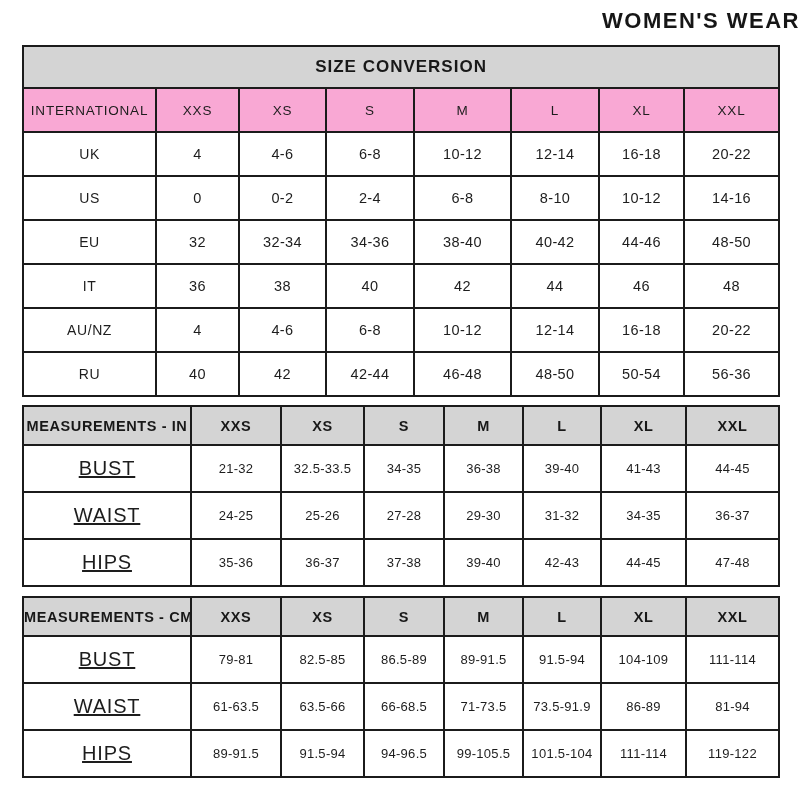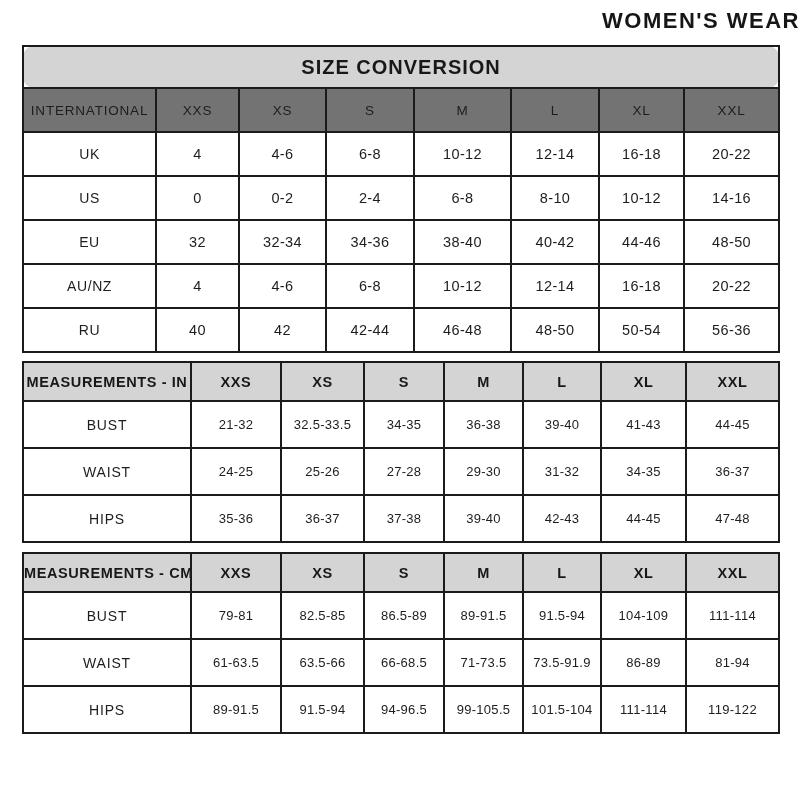--- a/index.html
+++ b/index.html
@@ -30,47 +30,46 @@
     vertical-align: middle;
     padding: 0;
     overflow: hidden;
     white-space: nowrap;
   }
   
   .band-cell {
     background: #d4d4d4;
     height: 40px;
     font-weight: 700;
-    font-size: 20px;
+    font-size: 17px;
     letter-spacing: 1px;
     color: #181818;
-    border-radius: 11px;
   }
   table.conv { margin-bottom: 8px; }
   table.conv .hdr-row td {
     height: 42px;
-    background: #737373;
+    background: #f9a8d4;
     font-weight: 500;
     font-size: 13.5px;
     letter-spacing: 0.8px;
   }
   table.conv .data-row td { height: 42px; font-size: 14.5px; letter-spacing: 0.4px; }
   table.conv .data-row .label-cell { font-size: 14px; letter-spacing: 0.6px; }
   
   table.meas { margin-bottom: 9px; }
   table.meas .hdr-row td {
     background: #d4d4d4;
     height: 37px;
     font-weight: 700;
     font-size: 14.5px;
     letter-spacing: 0.6px;
     color: #181818;
   }
   table.meas .data-row td { height: 45px; font-size: 13px; letter-spacing: 0.3px; }
-  table.meas .data-row .label-cell { font-size: 14px; letter-spacing: 0.8px; }
+  table.meas .data-row .label-cell { font-size: 20px; letter-spacing: 0.8px; text-decoration: underline; }
 </style>
 </head>
 <body>
 
 <div class="page">
 
   <h1 class="page-title">WOMEN'S WEAR</h1>
 
   <table class="chart-table conv">
     <colgroup>
@@ -123,20 +122,30 @@
           <td class="label-cell">EU</td>
           <td class="value-cell">32</td>
           <td class="value-cell">32-34</td>
           <td class="value-cell">34-36</td>
           <td class="value-cell">38-40</td>
           <td class="value-cell">40-42</td>
           <td class="value-cell">44-46</td>
           <td class="value-cell">48-50</td>
         </tr>
         <tr class="data-row">
+          <td class="label-cell">IT</td>
+          <td class="value-cell">36</td>
+          <td class="value-cell">38</td>
+          <td class="value-cell">40</td>
+          <td class="value-cell">42</td>
+          <td class="value-cell">44</td>
+          <td class="value-cell">46</td>
+          <td class="value-cell">48</td>
+        </tr>
+        <tr class="data-row">
           <td class="label-cell">AU/NZ</td>
           <td class="value-cell">4</td>
           <td class="value-cell">4-6</td>
           <td class="value-cell">6-8</td>
           <td class="value-cell">10-12</td>
           <td class="value-cell">12-14</td>
           <td class="value-cell">16-18</td>
           <td class="value-cell">20-22</td>
         </tr>
         <tr class="data-row">

